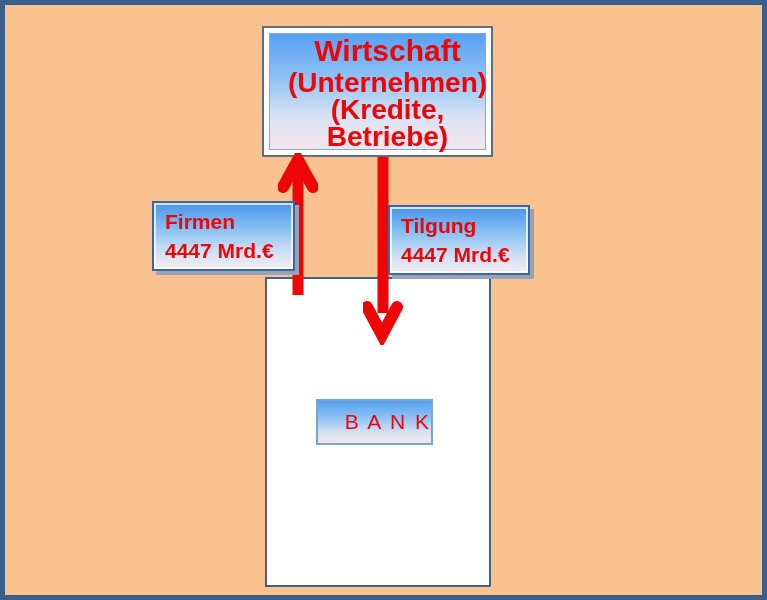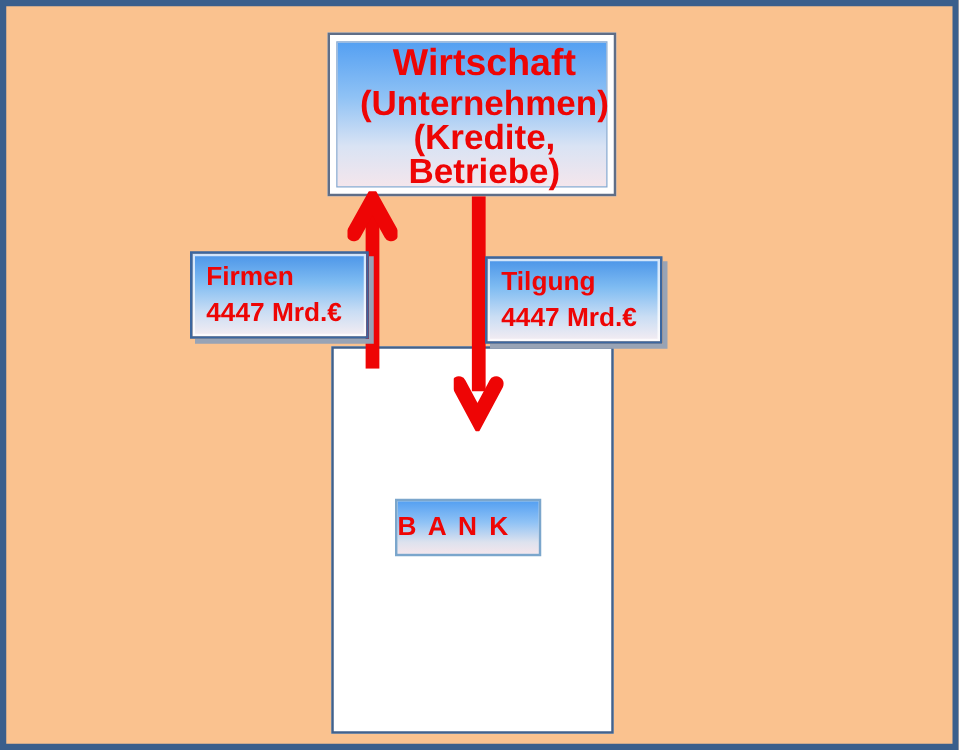--- a/index.html
+++ b/index.html
@@ -109,23 +109,23 @@
     height: 46px;
     box-sizing: border-box;
     border: 2px solid var(--bank-border, #7BA6CC);
     background: linear-gradient(180deg,
       var(--box-gradient-top, #55A0F2) 0%,
       #8FC2F5 40%,
       #DDE2EE 78%,
       var(--box-gradient-bottom, #F4E6EC) 100%);
     display: flex;
     align-items: center;
-    justify-content: flex-start;
+    justify-content: flex-end;
     color: var(--text-red, #EE0505);
-    font-weight: bold;
+    font-weight: normal;
     font-size: 21px;
     letter-spacing: 2px;
     white-space: nowrap;
   }
 
   
   .arrow {
     position: absolute;
   }
   .arrow-up { left: 273px; top: 148px; }

